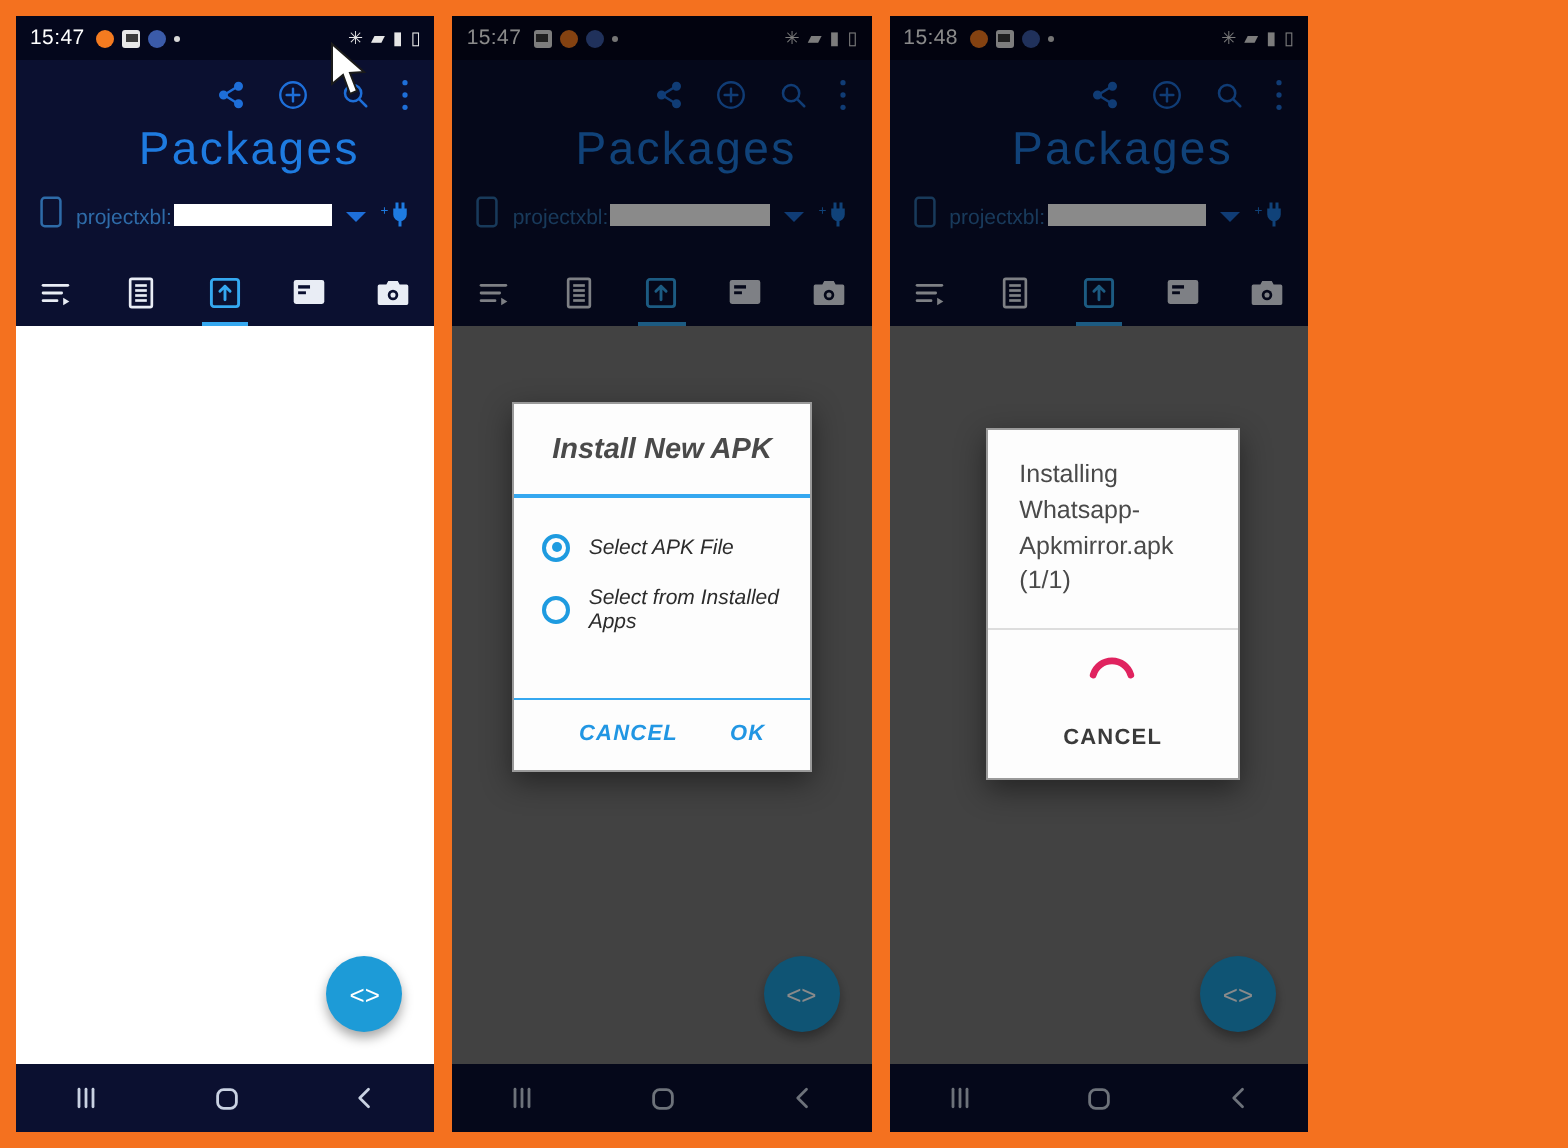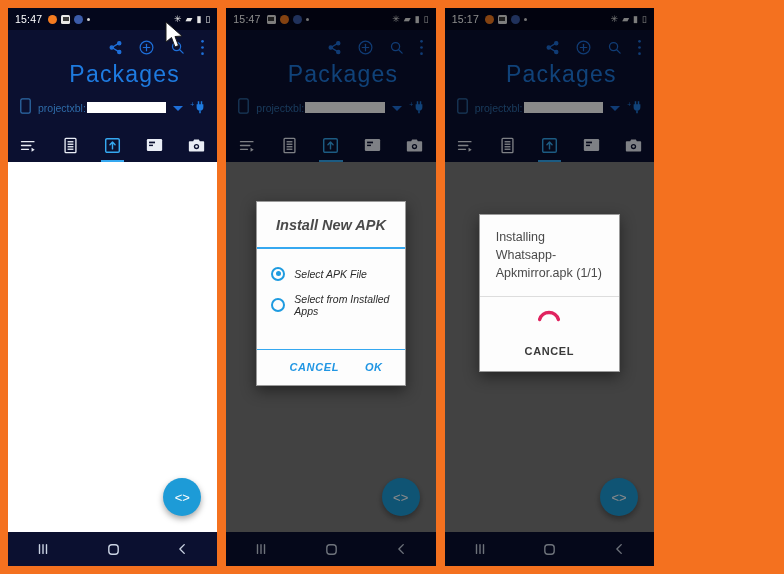--- a/index.html
+++ b/index.html
@@ -95,21 +95,21 @@
   .radio { width:14px; height:14px; border-radius:50%;
            border:2px solid #1E9BE0; flex:0 0 auto; position:relative; }
   .radio.on::after { content:""; position:absolute; inset:2.5px;
            border-radius:50%; background:#1E9BE0; }
   .radio-label { font-size:10.5px; color:#2B2B2B; }
   .dlg-actions { display:flex; justify-content:flex-end; align-items:center;
                  gap:26px; padding:11px 22px 12px 0; }
   .dlg-btn { color:#2196E3; font-size:11px; font-weight:bold;
              letter-spacing:.6px; cursor:pointer; }
 
-  .dlg-install { left:34px; right:34px; top:206px; }
+  .dlg-install { left:48px; right:34px; top:206px; }
   .inst-title { font-size:12.5px; color:#4A4A4A; line-height:1.42;
                 padding:14px 14px 14px 16px; }
   .hr-thin { height:1px; background:#DDDDDD; }
   .spinner-wrap { height:48px; display:flex; align-items:center;
                   justify-content:center; }
   .spin svg { display:block; }
   .inst-actions { display:flex; justify-content:center; padding:0 0 14px; }
   .inst-btn { color:#3A3A3A; font-size:11px; font-weight:bold;
               letter-spacing:.6px; cursor:pointer; }
 
@@ -416,21 +416,21 @@
       <div class="rule"></div>
       <div class="dlg-actions">
         <span class="dlg-btn">CANCEL</span>
         <span class="dlg-btn">OK</span>
       </div>
     </div>
   </div>
 
   <div class="panel dim">
     <div class="statusbar">
-      <span class="sb-time">15:17</span>
+      <span class="sb-time">15:48</span>
       <span class="sb-icons-left">
         <span class="dot-orange"></span>
         <span class="sq-icon"></span>
         <span class="dot-blue"></span>
         <span class="dot-tiny"></span>
       </span>
       <span class="sb-spacer"></span>
       <span class="sb-icons-right">
         <span class="ic-sm">✳</span>
         <span class="ic-sm">▰</span>

